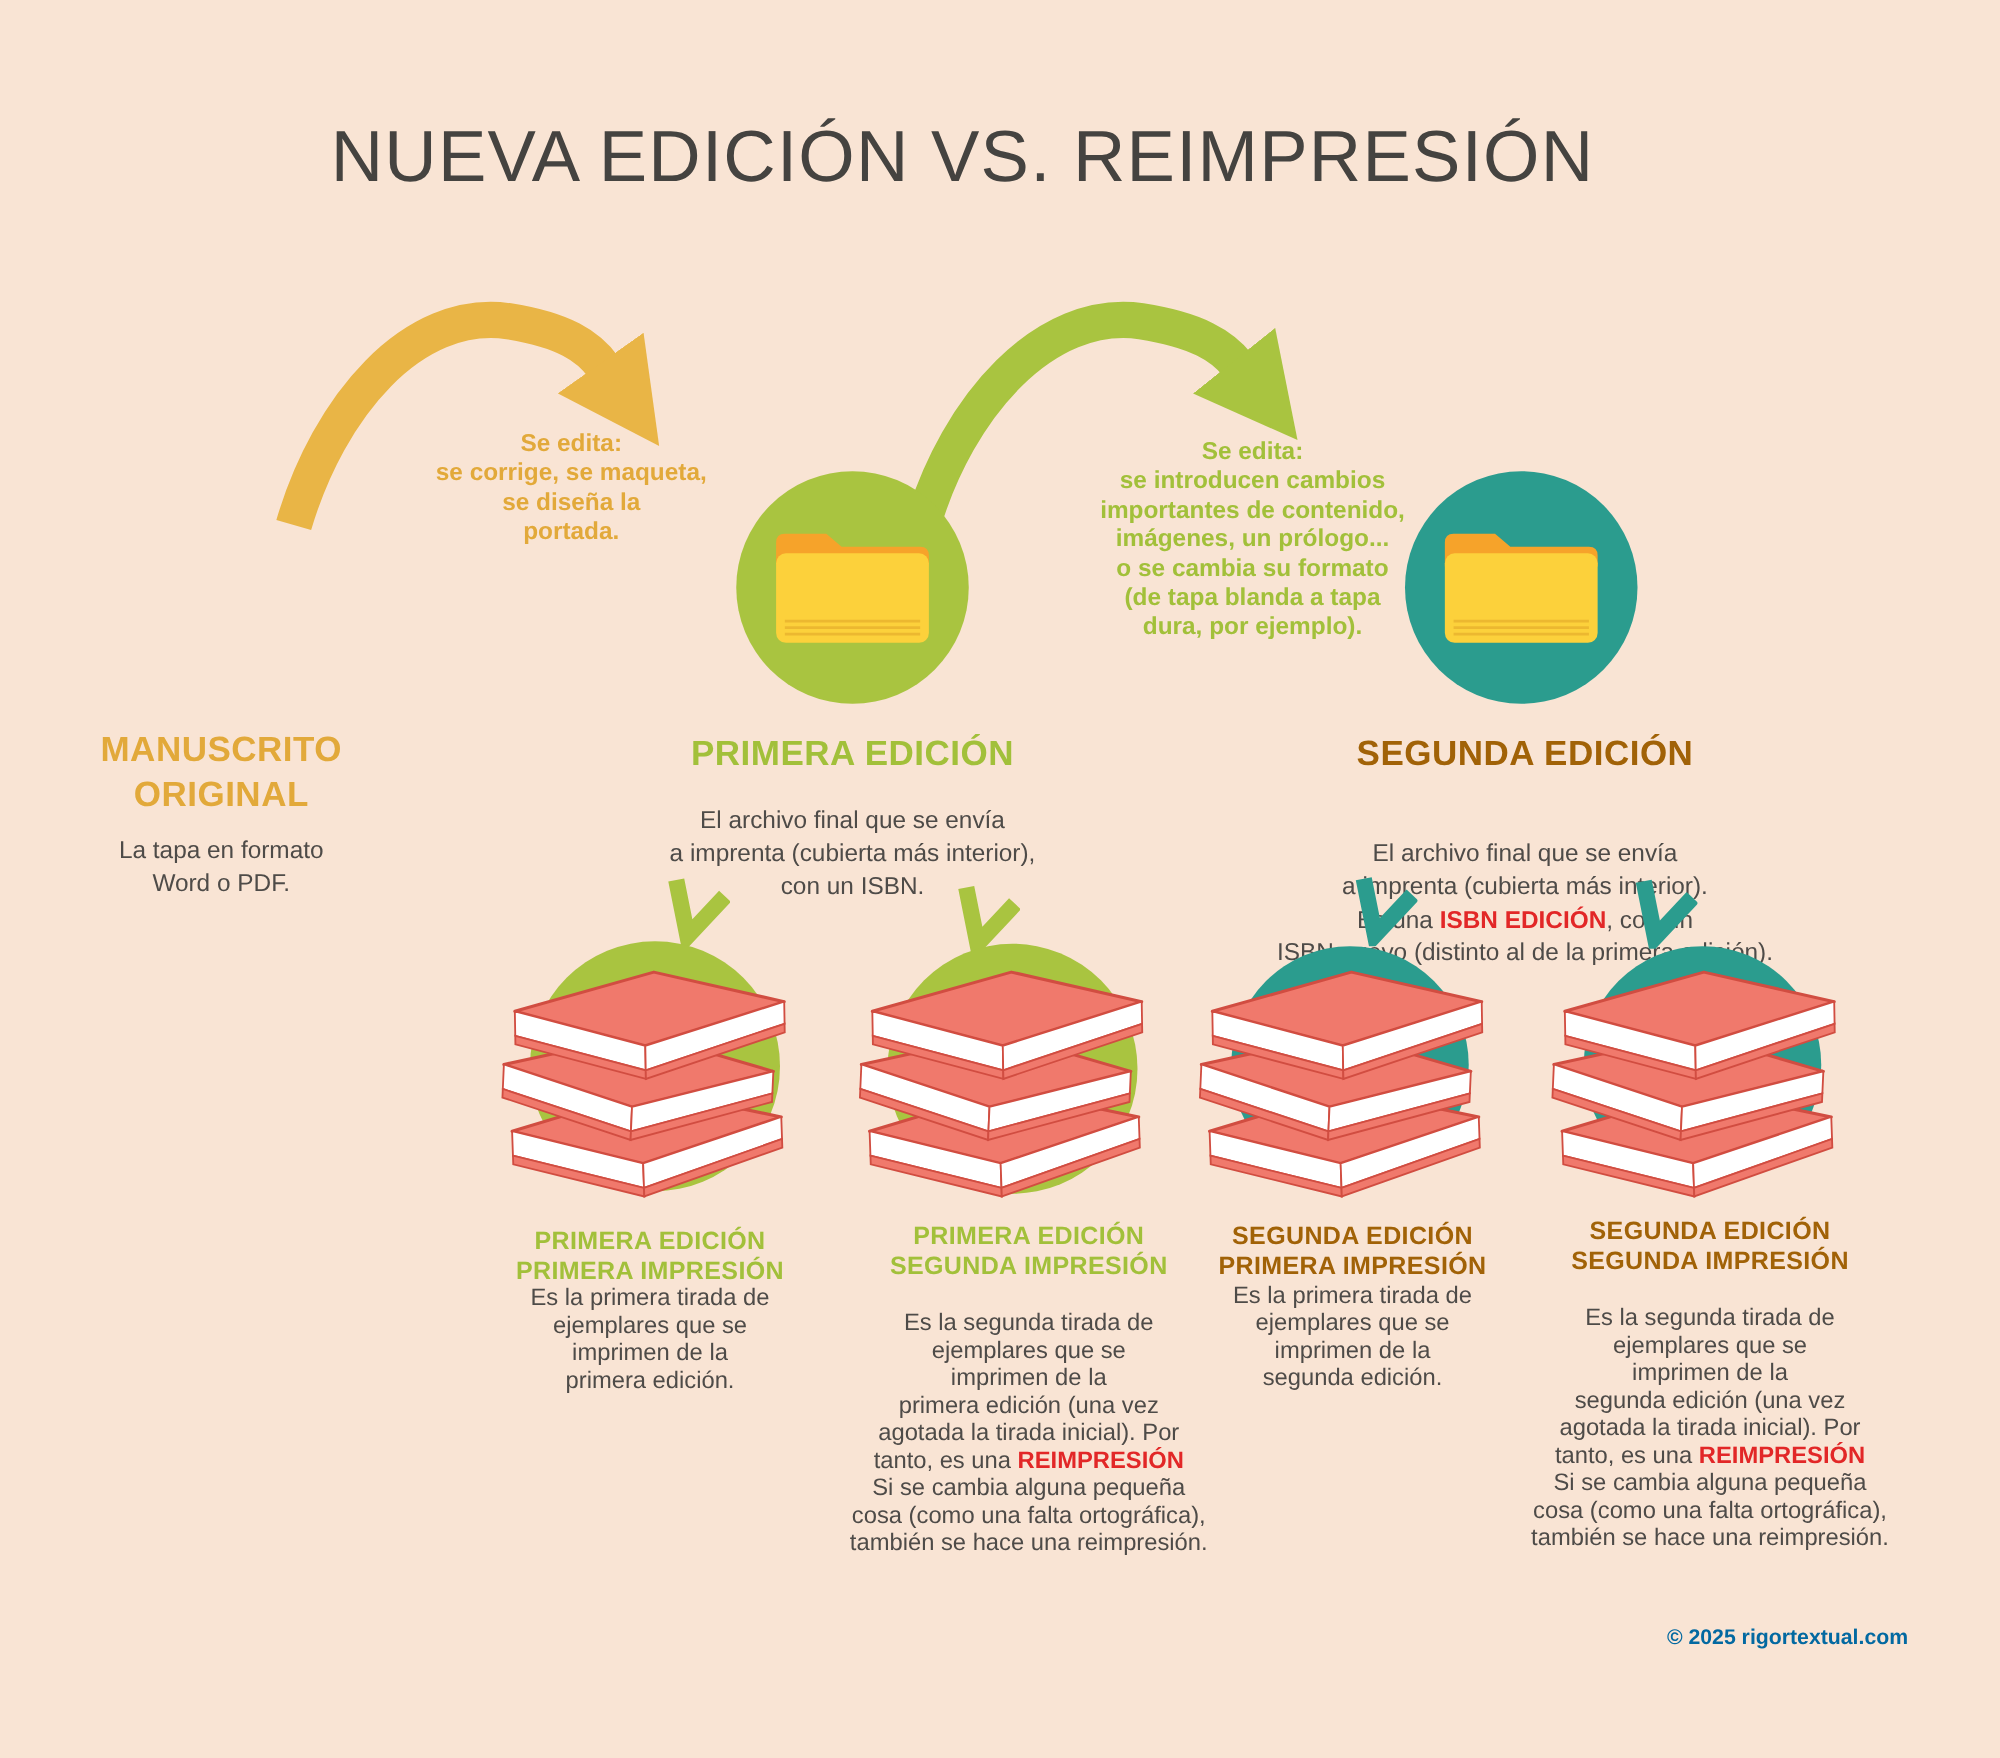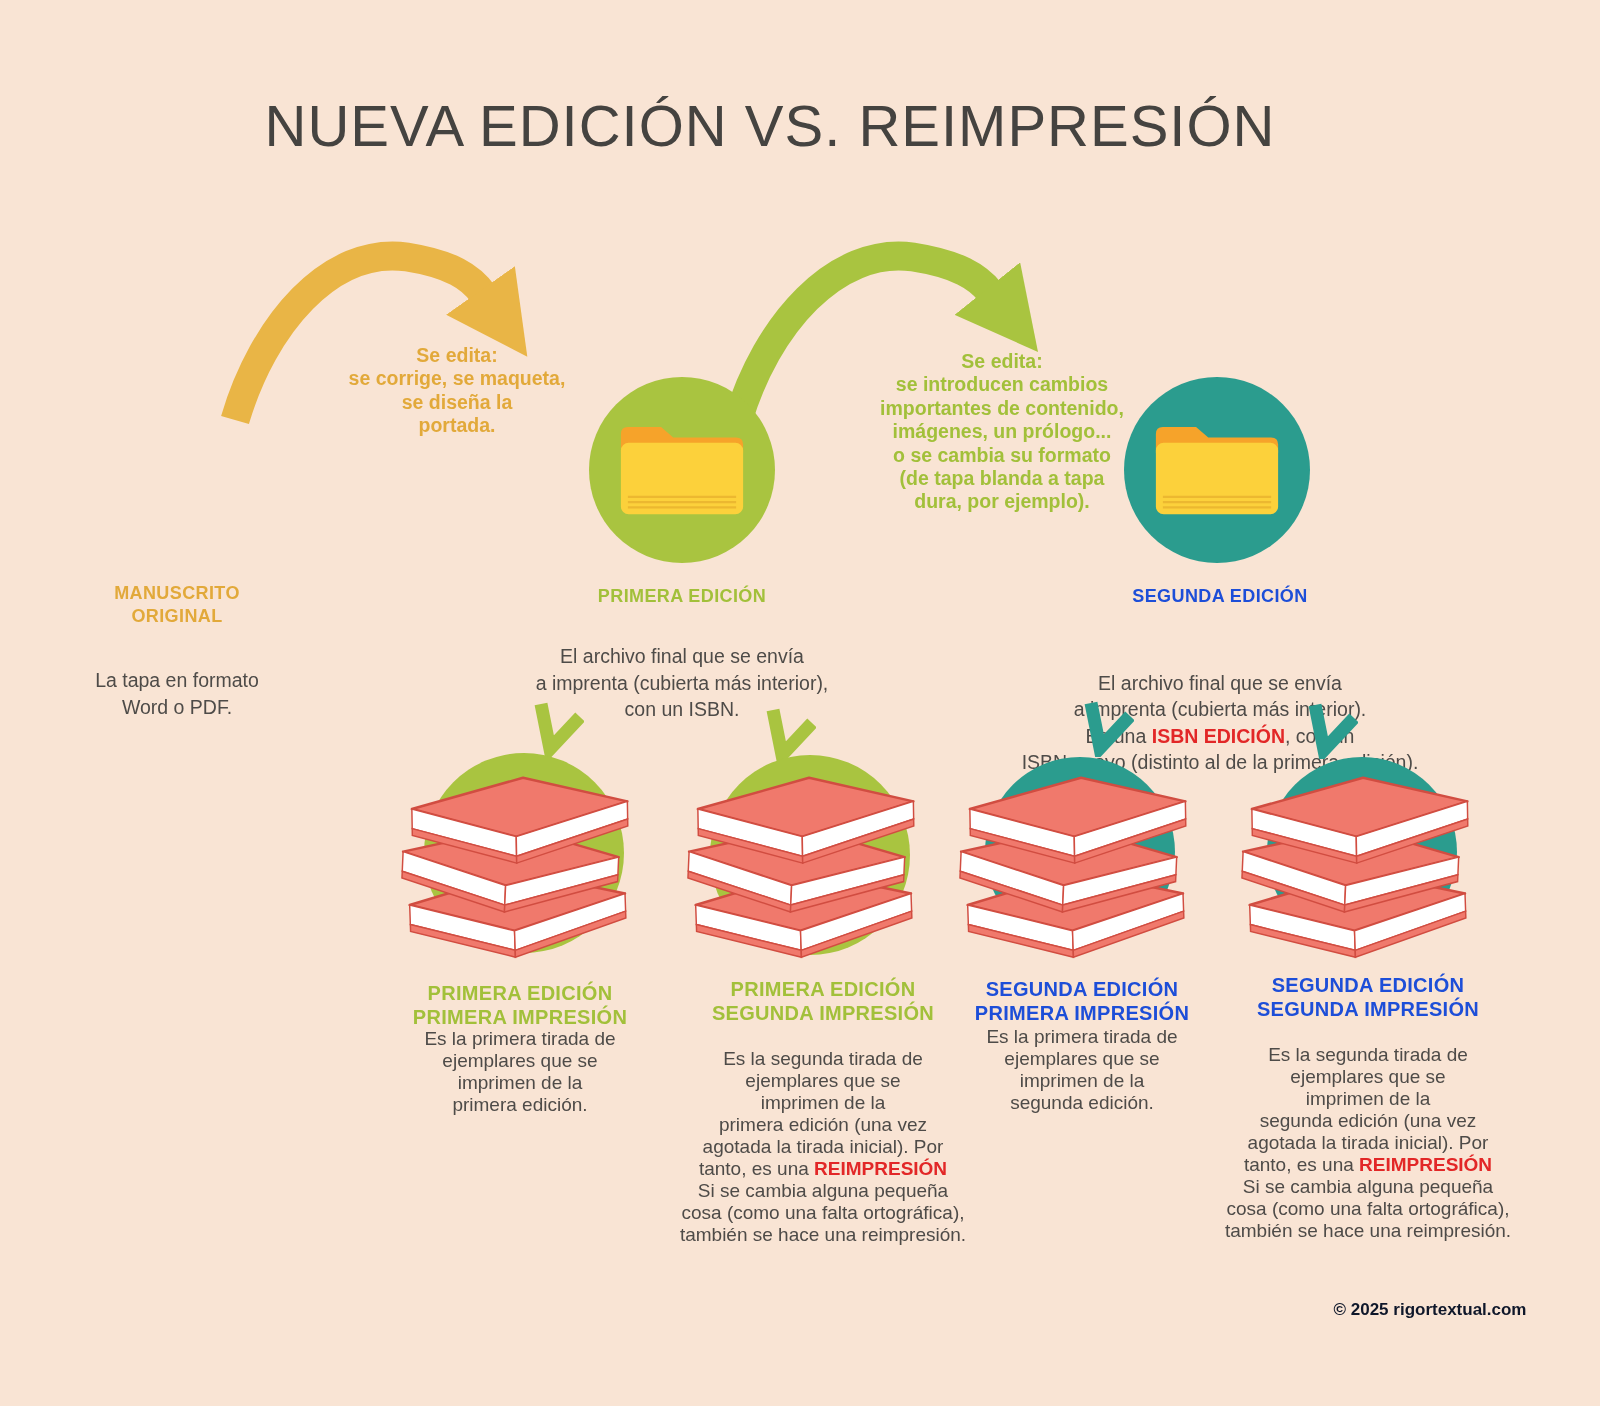--- a/index.html
+++ b/index.html
@@ -15,45 +15,45 @@
     position:absolute; top:92px; left:80px; width:1380px;
     text-align:center; font-size:58px; font-weight:normal;
     letter-spacing:1px; color:#454340;
   }
   .circle{ position:absolute; border-radius:50%; }
   .c-gold{ background:#e9b546; }
   .c-green{ background:#a9c440; }
   .c-teal{ background:#2b9c8e; }
   .gold-text{ color:#e2a93a; }
   .green-text{ color:#a2c03a; }
-  .teal-text{ color:#1d4ed8; }
+  .teal-text{ color:#a16207; }
   .red-hl{ color:#e22727; font-weight:bold; }
   .stage-label{
     position:absolute; text-align:center; font-weight:bold;
-    font-size:18px; line-height:1.28; letter-spacing:.4px;
+    font-size:28px; line-height:1.28; letter-spacing:.4px;
   }
   .stage-desc{
     position:absolute; text-align:center; color:#4e4b48;
     font-size:19.5px; line-height:1.36;margin-top:25px;
   }
   .arrow-label{
     position:absolute; text-align:center; font-weight:bold;
     font-size:19.5px; line-height:1.2;
   }
   .stack-label{
     position:absolute; text-align:center; font-weight:bold;
     font-size:20px; line-height:1.18; letter-spacing:.3px;
   }
   .stack-desc{
     position:absolute; text-align:center; color:#4e4b48;
     font-size:19px; line-height:1.16;
   }
   .footer{
     position:absolute; top:1300px; left:1320px; width:220px;
-    text-align:center; font-size:17px; font-weight:bold; color:#0f172a;
+    text-align:center; font-size:17px; font-weight:bold; color:#0369a1;
   }
   svg{ display:block; }
   .chev{ position:absolute; }
   .chev.green{ color:#a9c440; }
   .chev.teal{ color:#2b9c8e; }
 </style>
 </head>
 <body>
 
 <svg width="0" height="0" style="position:absolute" aria-hidden="true">

